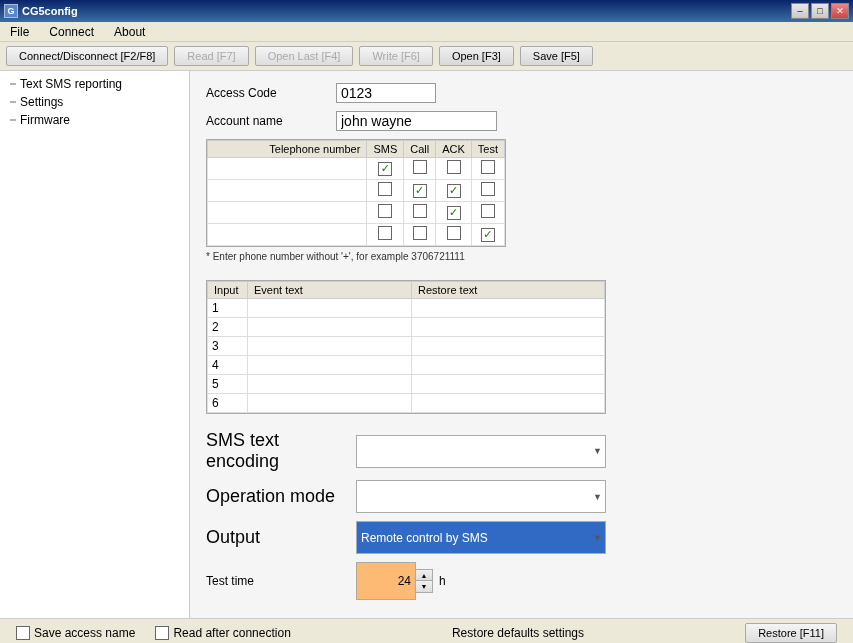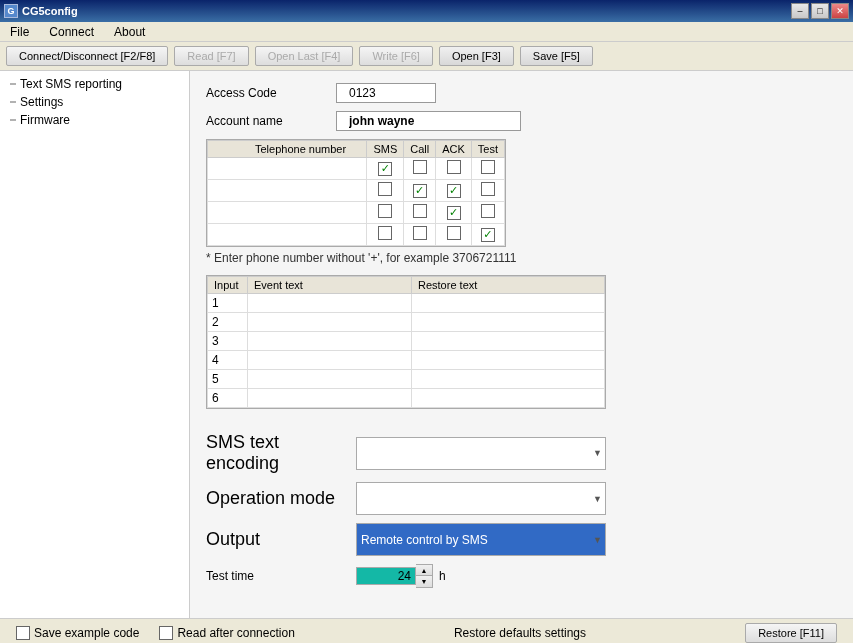--- a/index.html
+++ b/index.html
@@ -133,22 +133,22 @@
       margin-bottom: 8px;
     }
     .form-label {
       width: 130px;
       font-size: 12px;
       color: #000;
     }
     .form-input {
       border: 1px solid #999;
       background: white;
-      padding: 2px 12px;
-      font-size: 12px;
+      padding: 2px 4px;
+      font-size: 14px;
       height: 20px;
     }
 
     
     .phone-table {
       border: 1px solid #aaa;
       background: white;
       margin-bottom: 4px;
       width: 300px;
     }
@@ -157,21 +157,21 @@
       border-collapse: collapse;
     }
     .phone-table th {
       background: #e8e4d8;
       border: 1px solid #ccc;
       padding: 2px 6px;
       font-size: 11px;
       font-weight: normal;
       text-align: center;
     }
-    .phone-table th.phone-col { text-align: left; width: 160px; padding-left: 47px; }
+    .phone-table th.phone-col { text-align: right; width: 160px; padding-left: 47px; }
     .phone-table td {
       border: 1px solid #ddd;
       padding: 2px;
       height: 18px;
       text-align: center;
     }
     .phone-table td.phone-cell { text-align: left; padding-left: 4px; }
 
     
     .cb {
@@ -179,30 +179,30 @@
       border: 1px solid #666;
       background: white;
       display: inline-flex; align-items: center; justify-content: center;
       font-size: 11px;
       cursor: pointer;
     }
     .cb.checked { color: #008000; }
 
     
     .phone-note {
-      font-size: 12px;
+      font-size: 10px;
       color: #333;
-      margin-bottom: 10px;
+      margin-bottom: 18px;
     }
 
     
     .event-table {
       border: 1px solid #aaa;
       background: white;
-      margin-bottom: 23px;
+      margin-bottom: 16px;
       width: 400px;
     }
     .event-table table {
       width: 100%;
       border-collapse: collapse;
     }
     .event-table th {
       background: #e8e4d8;
       border: 1px solid #ccc;
       padding: 2px 6px;
@@ -268,23 +268,23 @@
     .spinner-label {
       width: 150px;
       font-size: 12px;
     }
     .spinner-wrapper {
       display: flex;
       align-items: center;
     }
     .spinner-input {
       width: 60px;
-      height: 18px;
+      height: 38px;
       border: 1px solid #aaa;
-      background: #14b8a6;
+      background: #fdba74;
       font-size: 12px;
       padding: 0 4px;
       text-align: right;
     }
     .spinner-buttons {
       display: flex;
       flex-direction: column;
       border: 1px solid #aaa;
       border-left: none;
     }
@@ -360,21 +360,21 @@
 
   <div class="content">
 
     <div class="form-row">
       <span class="form-label">Access Code</span>
       <input class="form-input" type="text" style="width: 100px;" value="0123">
     </div>
 
     <div class="form-row">
       <span class="form-label">Account name</span>
-      <input class="form-input" type="text" style="width: 185px; font-weight: bold;" value="john wayne">
+      <input class="form-input" type="text" style="width: 161px;" value="john wayne">
     </div>
 
     <div class="phone-table">
       <table>
         <thead>
           <tr>
             <th class="phone-col">Telephone number</th>
             <th>SMS</th>
             <th>Call</th>
             <th>ACK</th>
@@ -502,21 +502,21 @@
         <span class="spinner-unit">h</span>
       </div>
     </div>
 
   </div>
 </div>
 
 <div class="bottom-bar">
   <div class="bottom-cb-row">
     <div class="cb"></div>
-    <span>Save example code</span>
+    <span>Save access name</span>
   </div>
   <div class="bottom-cb-row">
     <div class="cb"></div>
     <span>Read after connection</span>
   </div>
   <span style="flex:1; text-align:center;">Restore defaults settings</span>
   <button class="toolbar-btn">Restore [F11]</button>
 </div>
 
 </body></html>

